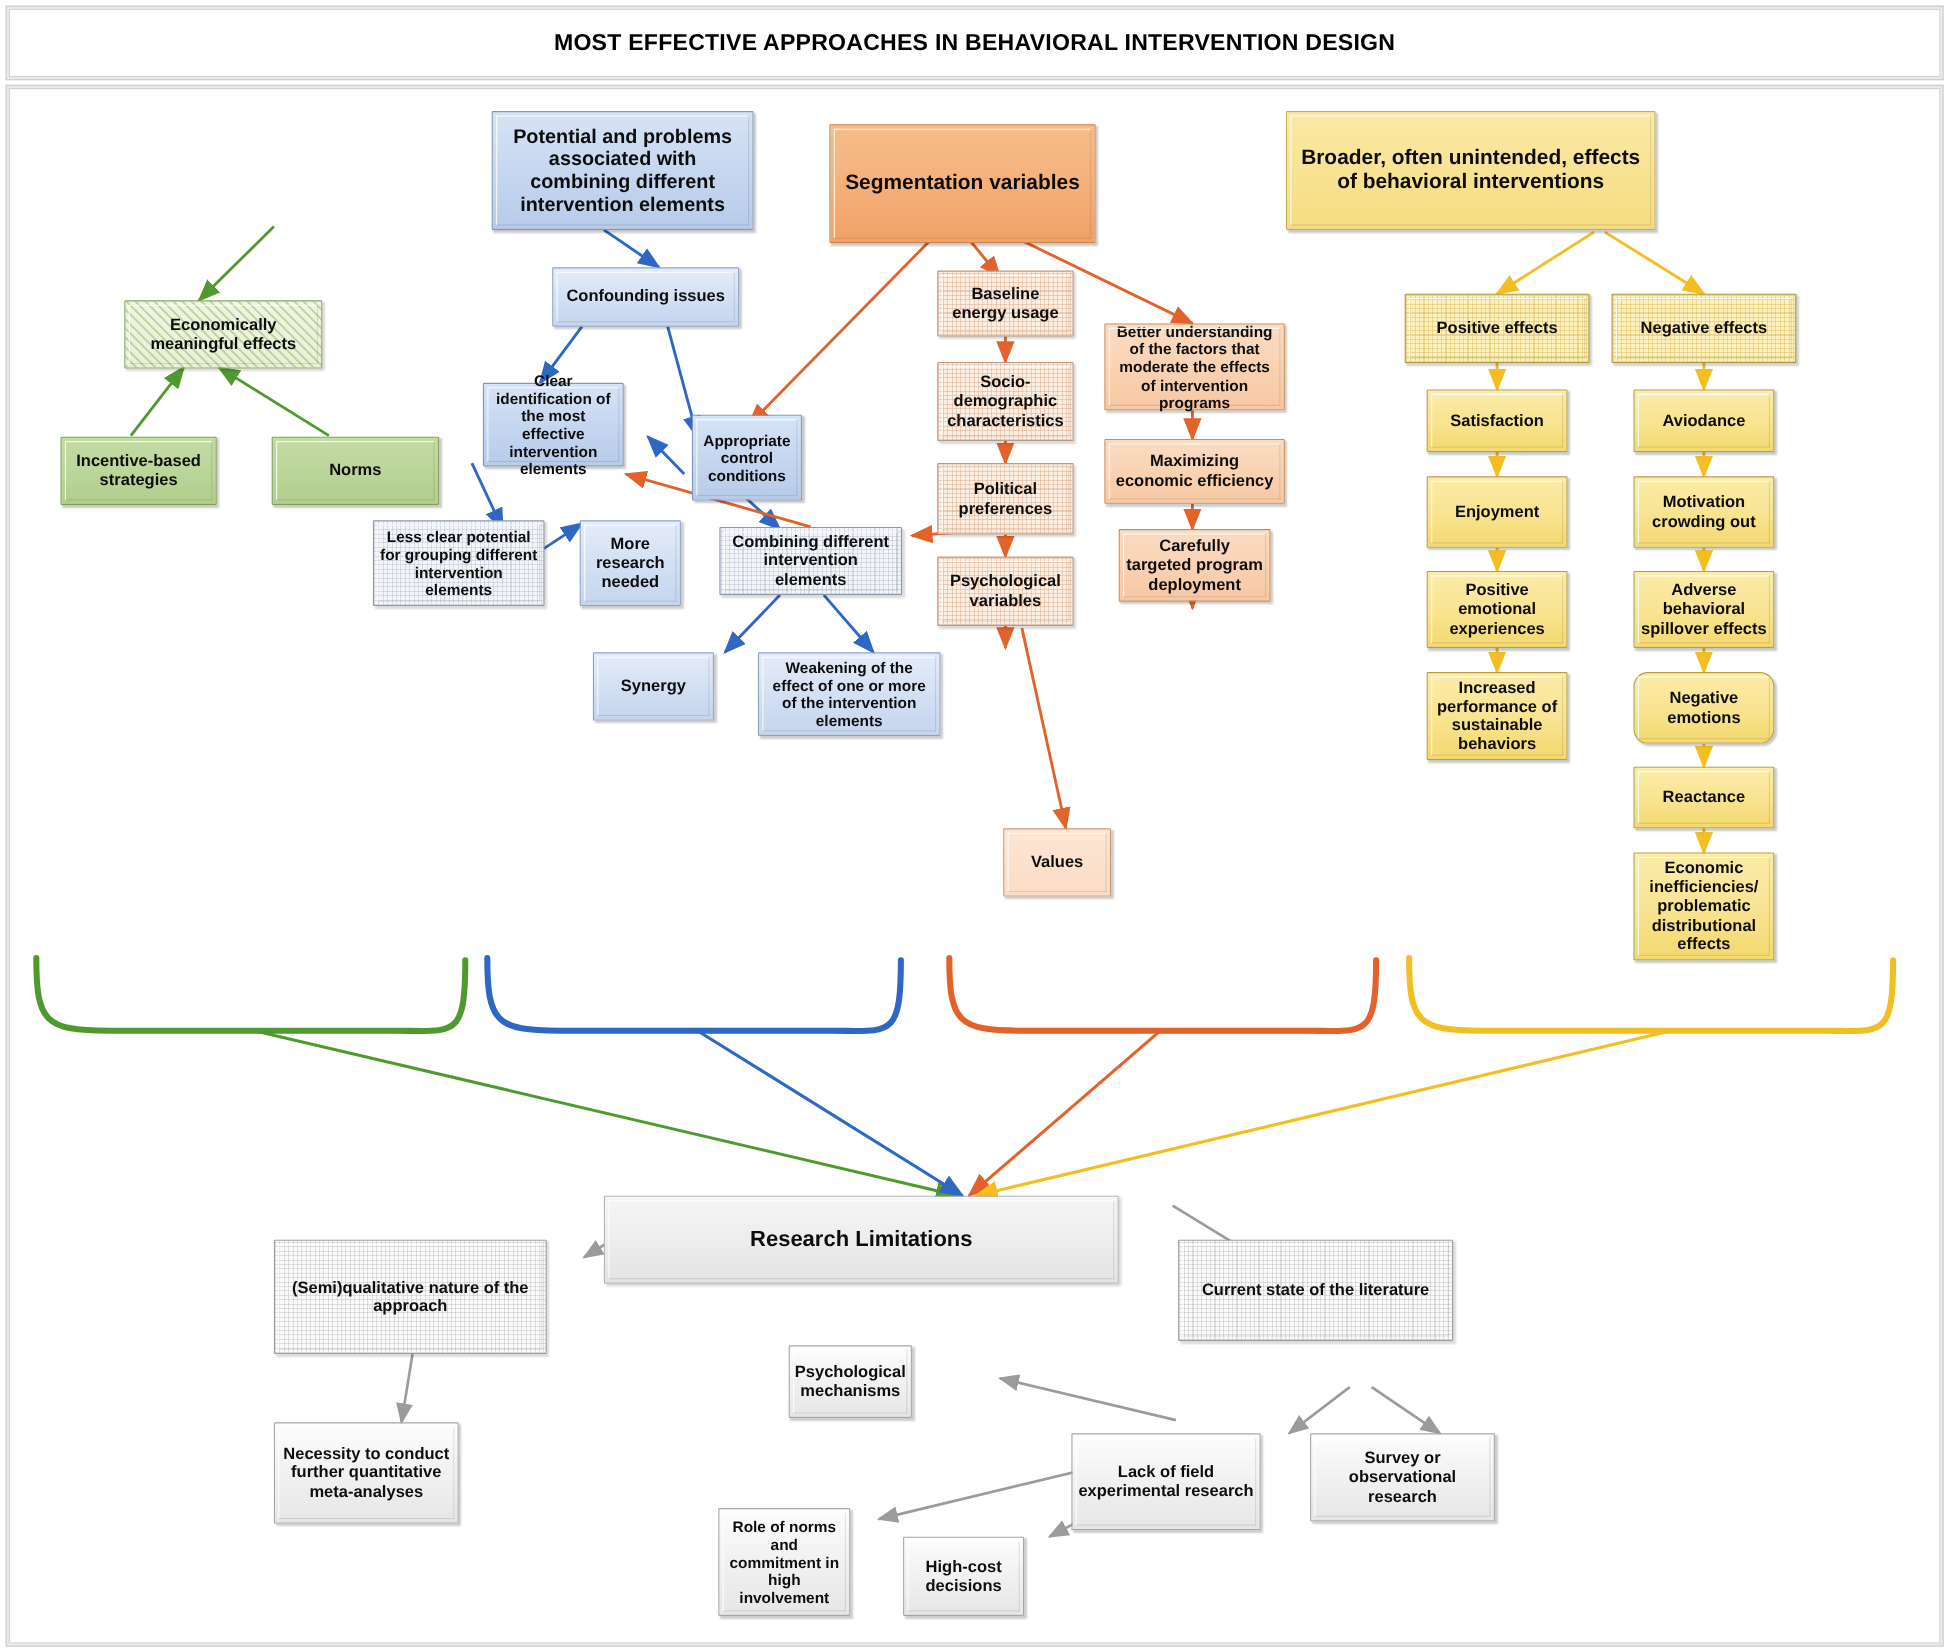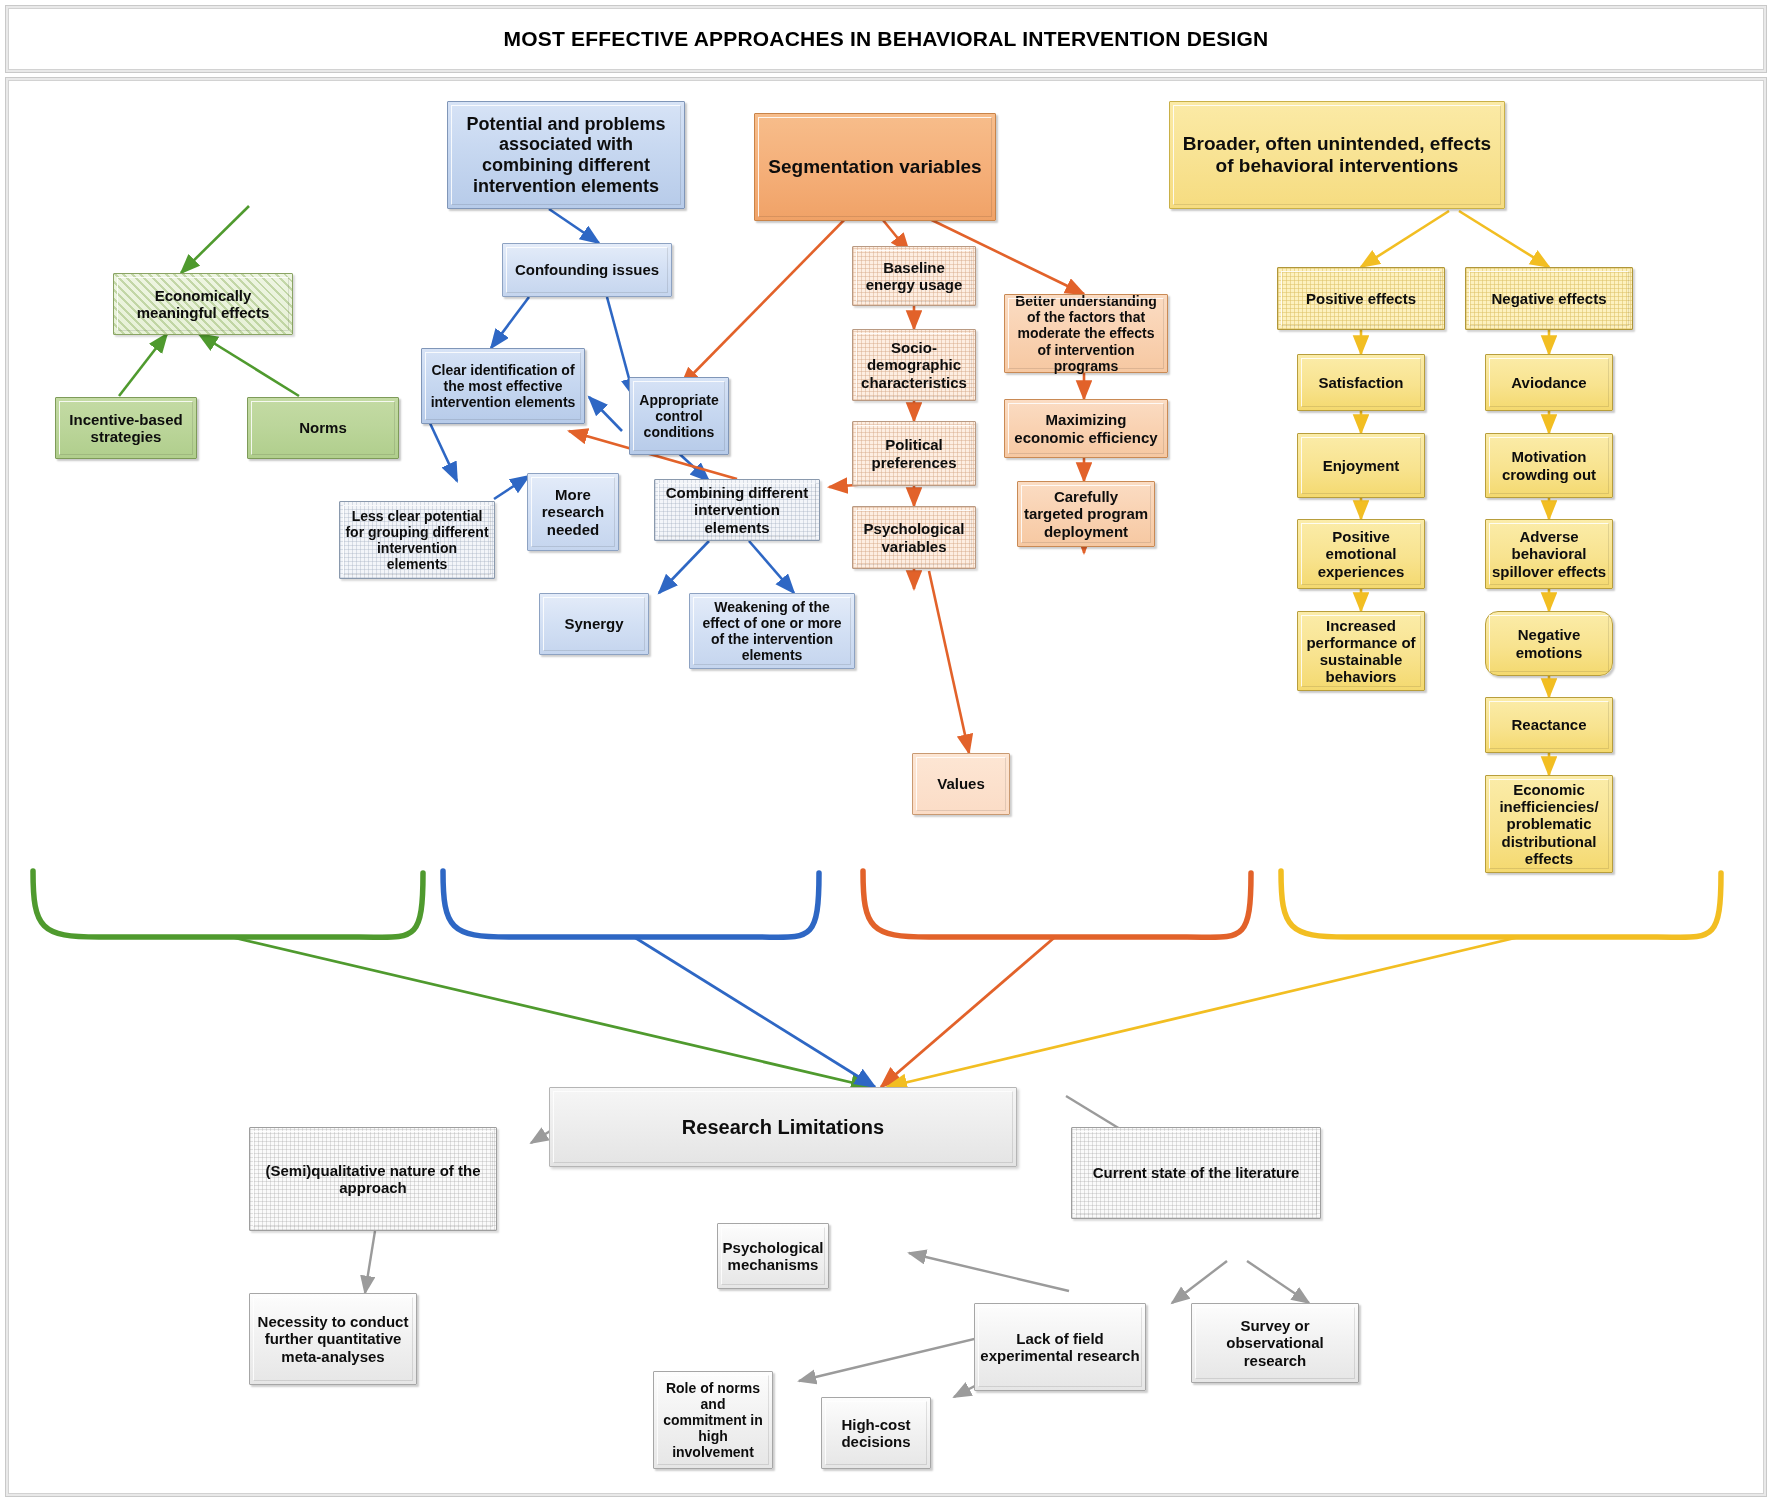--- a/index.html
+++ b/index.html
@@ -282,29 +282,29 @@
     </div>
 
     <div class="node bevel b-solid fs-hdr-sm" style="left:438px;top:20px;width:238px;height:108px;">
       <span>Potential and problems associated with combining different intervention elements</span>
     </div>
 
     <div class="node bevel b-light fs-md" style="left:493px;top:162px;width:170px;height:54px;">
       <span>Confounding issues</span>
     </div>
 
-    <div class="node bevel b-solid fs-sm" style="left:412px;top:267px;width:164px;height:76px;">
+    <div class="node bevel b-solid fs-sm" style="left:430px;top:267px;width:128px;height:76px;">
       <span>Clear identification of the most effective intervention elements</span>
     </div>
 
     <div class="node bevel b-solid fs-sm" style="left:620px;top:296px;width:100px;height:78px;">
       <span>Appropriate control conditions</span>
     </div>
 
-    <div class="node bevel b-hatch fs-sm" style="left:330px;top:420px;width:156px;height:78px;">
+    <div class="node bevel b-hatch fs-sm" style="left:330px;top:392px;width:156px;height:78px;">
       <span>Less clear potential for grouping different intervention elements</span>
     </div>
 
     <div class="node bevel b-light fs-md" style="left:518px;top:392px;width:92px;height:78px;">
       <span>More research needed</span>
     </div>
 
     <div class="node bevel b-hatch fs-md" style="left:645px;top:398px;width:166px;height:62px;">
       <span>Combining different intervention elements</span>
     </div>

